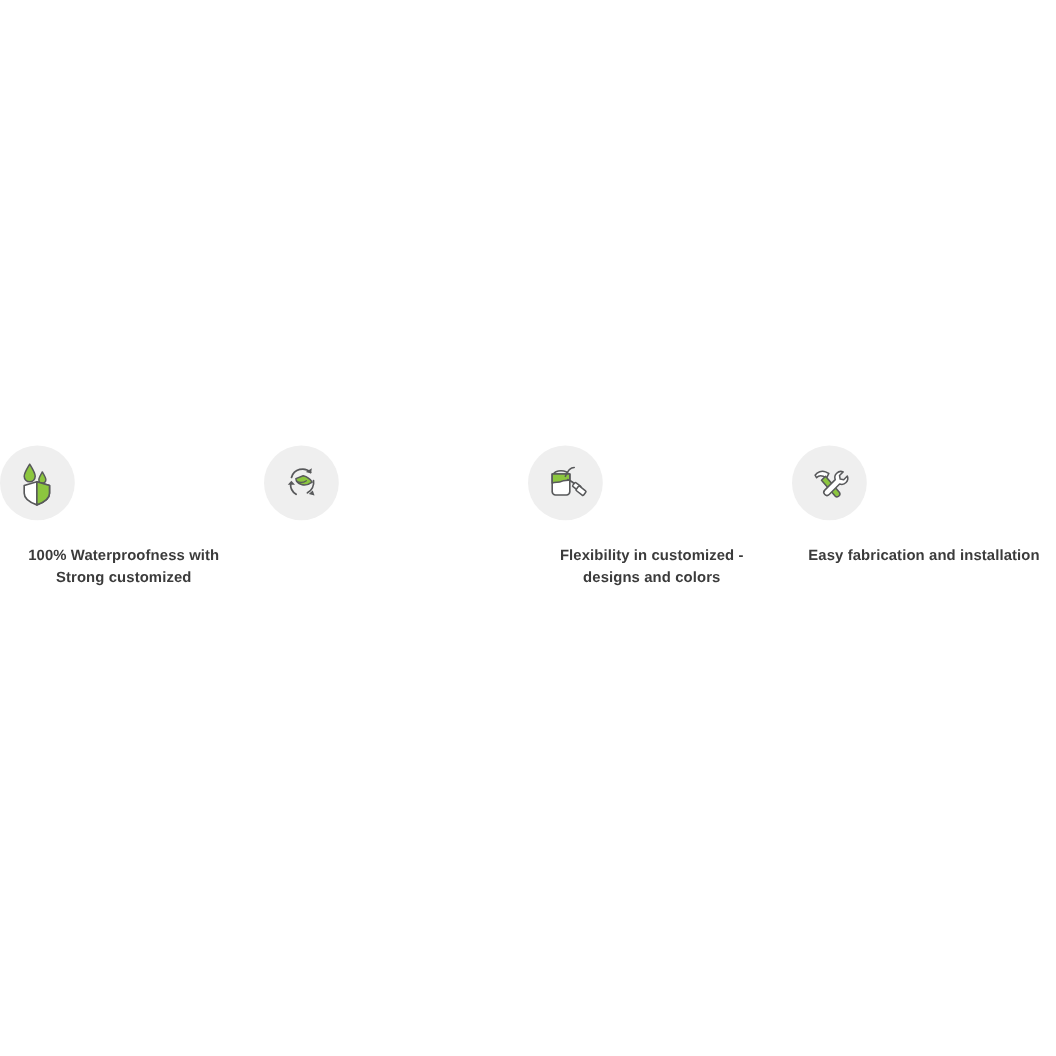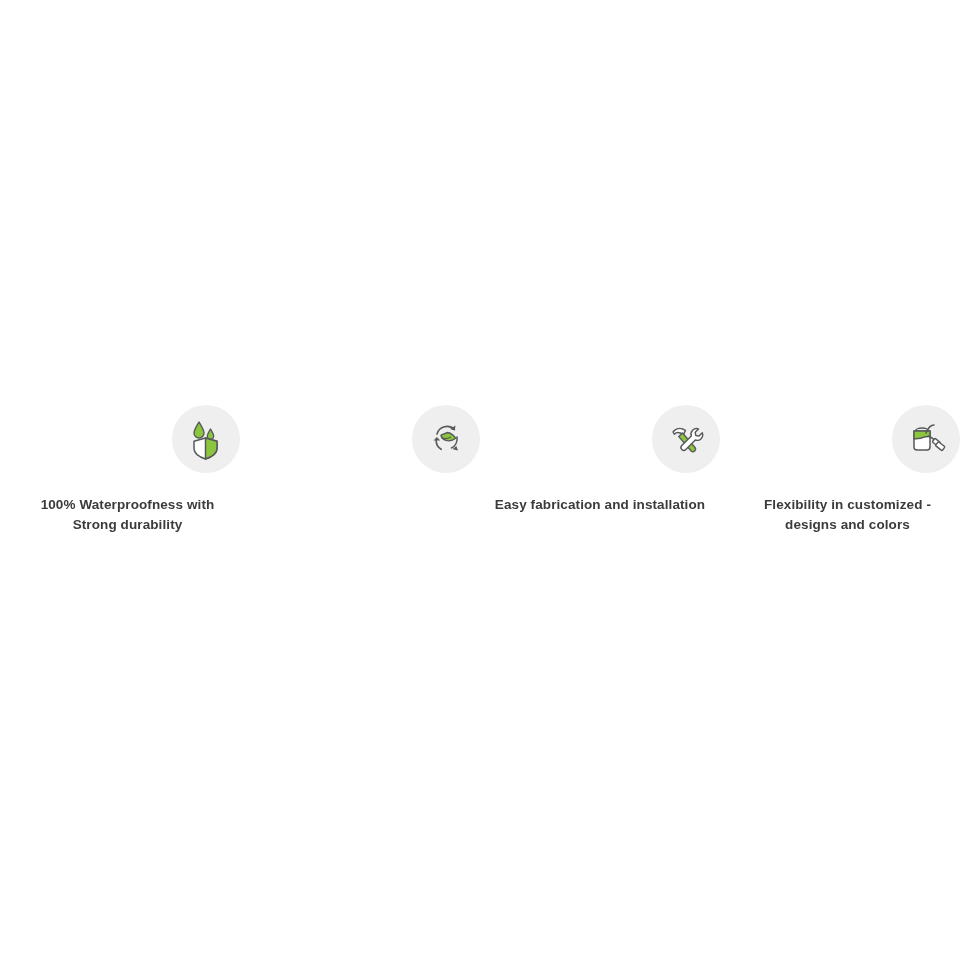--- a/index.html
+++ b/index.html
@@ -23,21 +23,21 @@
     display: flex;
     flex-direction: row;
     align-items: flex-start;
     justify-content: flex-start;
   }
 
   .feature-item {
     width: 245px;
     display: flex;
     flex-direction: column;
-    align-items: flex-end;
+    align-items: flex-start;
     text-align: center;
   }
 
   .icon-circle {
     width: 68px;
     height: 68px;
     border-radius: 50%;
     background: #efefef;
     display: flex;
     align-items: center;
@@ -71,49 +71,36 @@
     <div class="icon-circle">
       <svg width="46" height="46" viewBox="0 0 46 46" aria-hidden="true">
         <path d="M16 6 C13 11, 11 14, 11 17 a5 5 0 0 0 10 0 c0-3 -2-6 -5-11 z" fill="#8cc63f" stroke="#58595b" stroke-width="1.4" stroke-linejoin="round"></path>
         <path d="M27.5 13 C25.6 16.2, 24.3 18.2, 24.3 20.1 a3.2 3.2 0 0 0 6.4 0 c0-1.9 -1.3-3.9 -3.2-7.1 z" fill="#8cc63f" stroke="#58595b" stroke-width="1.3" stroke-linejoin="round"></path>
         <path d="M22.5 22 L34 25.3 v7.2 c0 5.2 -5.2 8.4 -11.5 10.5 C16.2 40.9, 11 37.7, 11 32.5 v-7.2 z" fill="#ffffff" stroke="#58595b" stroke-width="1.5" stroke-linejoin="round"></path>
         <path d="M22.5 22 L34 25.3 v7.2 c0 5.2 -5.2 8.4 -11.5 10.5 z" fill="#8cc63f" stroke="#58595b" stroke-width="1.5" stroke-linejoin="round"></path>
       </svg>
     </div>
     <div class="feature-caption">
       <span>100% Waterproofness with</span><br>
-      <span>Strong durability</span>
+      <span>Strong customized</span>
     </div>
   </div>
 
   <div class="feature-item">
     <div class="icon-circle">
       <svg width="48" height="48" viewBox="0 0 48 48" aria-hidden="true">
         <path d="M15 19 a10.5 10.5 0 0 1 17.5 -4.5" fill="none" stroke="#58595b" stroke-width="1.6" stroke-linecap="round"></path>
         <path d="M33.5 10.6 l-0.8 4.8 -4.7 -1.3 z" fill="#58595b"></path>
         <path d="M35 22 a10.5 10.5 0 0 1 -5.5 11" fill="none" stroke="#58595b" stroke-width="1.6" stroke-linecap="round"></path>
         <path d="M30.7 34.2 l3.6 -3.3 1.7 4.6 z" fill="#58595b"></path>
         <path d="M14.2 24.5 a10.5 10.5 0 0 0 5 9.8" fill="none" stroke="#58595b" stroke-width="1.6" stroke-linecap="round"></path>
         <path d="M11.6 25.6 l3.3 -3.6 3.3 3.6 z" fill="#58595b"></path>
         <path d="M24.5 17.5 c5.5 -0.5 9.5 3 9.5 3 s-3.5 5 -8.5 5 -6.5 -3.5 -6.5 -3.5 z" fill="#8cc63f" stroke="#58595b" stroke-width="1.4" stroke-linejoin="round" transform="rotate(18 25 21)"></path>
         <path d="M19.5 22.5 c3 1.5 6.5 1.3 9 -0.5" fill="none" stroke="#58595b" stroke-width="1.1" stroke-linecap="round"></path>
       </svg>
-    </div>
-  </div>
-
-  <div class="feature-item wide">
-    <div class="icon-circle">
-      <svg width="48" height="48" viewBox="0 0 48 48" aria-hidden="true">
-        <path d="M11 17 c2 -3 6 -4.5 9.5 -3 l3 1.4 -2 4 -3.2 -1.4 c-2 -0.8 -4.5 -0.3 -6 1.2 z" fill="#ffffff" stroke="#58595b" stroke-width="1.4" stroke-linejoin="round"></path>
-        <path d="M20.5 18 L33 32.5 a2.6 2.6 0 0 1 -3.8 3.5 L16.8 21.6 z" fill="#8cc63f" stroke="#58595b" stroke-width="1.4" stroke-linejoin="round"></path>
-        <path d="M36.5 14 a5.5 5.5 0 0 0 -7.2 7 l-9.5 9.6 a2.8 2.8 0 0 0 4 4 l9.5 -9.6 a5.5 5.5 0 0 0 7 -7.2 l-3.3 3.3 -3.2 -0.6 -0.6 -3.2 z" fill="#ffffff" stroke="#58595b" stroke-width="1.4" stroke-linejoin="round"></path>
-      </svg>
-    </div>
-    <div class="feature-caption">
-      <span>Easy fabrication and installation</span>
     </div>
   </div>
 
   <div class="feature-item">
     <div class="icon-circle">
       <svg width="48" height="48" viewBox="0 0 48 48" aria-hidden="true">
         <path d="M12 16 h16 v16 a3 3 0 0 1 -3 3 h-10 a3 3 0 0 1 -3 -3 z" fill="#ffffff" stroke="#58595b" stroke-width="1.5" stroke-linejoin="round"></path>
         <path d="M12 16 h16 v5 c-2.5 1.6 -5 0 -7.5 1.6 c-2.6 1.6 -5 0.2 -8.5 1.4 z" fill="#8cc63f" stroke="#58595b" stroke-width="1.4" stroke-linejoin="round"></path>
         <path d="M13.5 16 a6.5 3 0 0 1 13 0" fill="none" stroke="#58595b" stroke-width="1.4"></path>
         <path d="M24 18 c2 -5 5 -8 8 -8" fill="none" stroke="#58595b" stroke-width="1.5" stroke-linecap="round"></path>
@@ -121,13 +108,26 @@
         <rect x="31" y="25" width="7" height="4.5" rx="1" fill="#ffffff" stroke="#58595b" stroke-width="1.4" transform="rotate(38 34.5 27)"></rect>
         <rect x="34" y="28.5" width="8.5" height="5" rx="1" fill="#ffffff" stroke="#58595b" stroke-width="1.4" transform="rotate(38 38 31)"></rect>
       </svg>
     </div>
     <div class="feature-caption">
       <span>Flexibility in customized -</span><br>
       <span>designs and colors</span>
     </div>
   </div>
 
+  <div class="feature-item wide">
+    <div class="icon-circle">
+      <svg width="48" height="48" viewBox="0 0 48 48" aria-hidden="true">
+        <path d="M11 17 c2 -3 6 -4.5 9.5 -3 l3 1.4 -2 4 -3.2 -1.4 c-2 -0.8 -4.5 -0.3 -6 1.2 z" fill="#ffffff" stroke="#58595b" stroke-width="1.4" stroke-linejoin="round"></path>
+        <path d="M20.5 18 L33 32.5 a2.6 2.6 0 0 1 -3.8 3.5 L16.8 21.6 z" fill="#8cc63f" stroke="#58595b" stroke-width="1.4" stroke-linejoin="round"></path>
+        <path d="M36.5 14 a5.5 5.5 0 0 0 -7.2 7 l-9.5 9.6 a2.8 2.8 0 0 0 4 4 l9.5 -9.6 a5.5 5.5 0 0 0 7 -7.2 l-3.3 3.3 -3.2 -0.6 -0.6 -3.2 z" fill="#ffffff" stroke="#58595b" stroke-width="1.4" stroke-linejoin="round"></path>
+      </svg>
+    </div>
+    <div class="feature-caption">
+      <span>Easy fabrication and installation</span>
+    </div>
+  </div>
+
 </div>
 
 </body></html>

